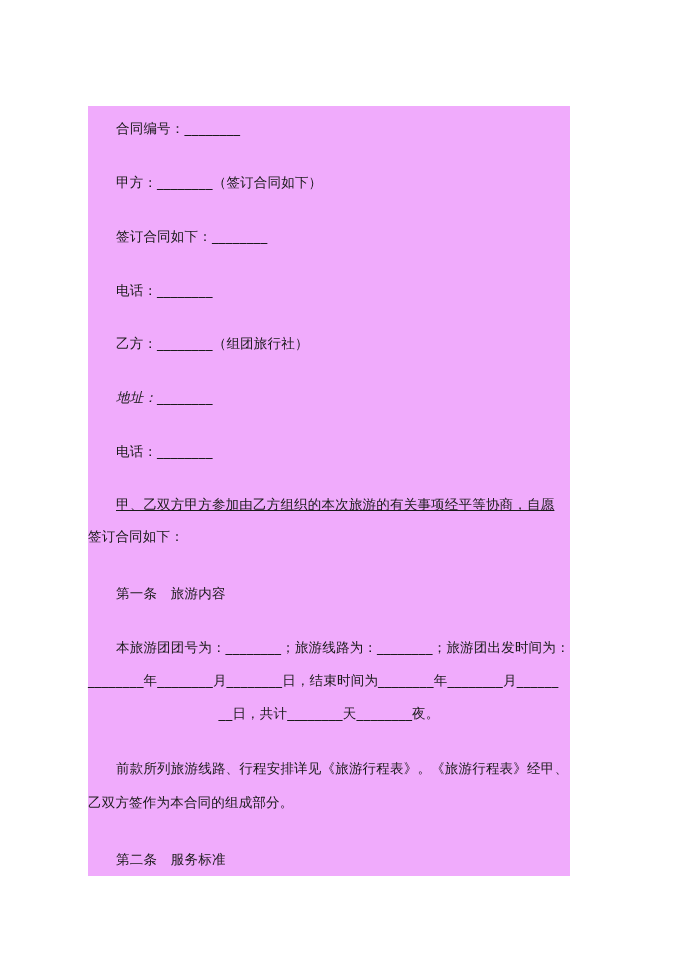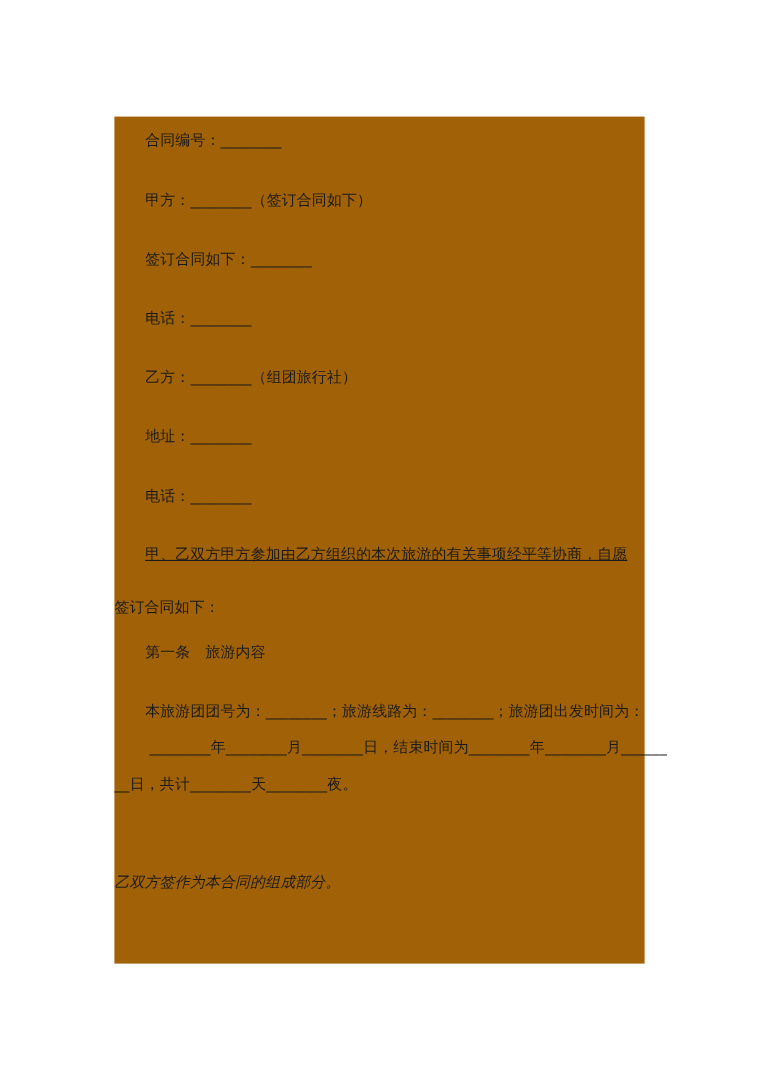--- a/index.html
+++ b/index.html
@@ -10,25 +10,25 @@
     body {
       width: 690px;
       height: 976px;
       position: relative;
       overflow: hidden;
       font-family: "DejaVu Sans", "Liberation Sans", sans-serif;
       color: #1a1a1a;
     }
     .page {
       position: absolute;
-      left: 104px;
+      left: 88px;
       top: 106px;
       width: 482px;
       height: 770px;
-      background: #a16207;
+      background: #f0abfc;
     }
     .line {
       position: absolute;
       left: 0;
       width: 482px;
       font-size: 13.5px;
       line-height: 20px;
       white-space: nowrap;
       letter-spacing: 0.2px;
     }
@@ -37,28 +37,30 @@
 </head>
 <body>
 
 <div class="page">
 
   <div class="line indent" style="top:12px;">合同编号：________</div>
   <div class="line indent" style="top:66px;">甲方：________（签订合同如下）</div>
   <div class="line indent" style="top:120px;">签订合同如下：________</div>
   <div class="line indent" style="top:174px;">电话：________</div>
   <div class="line indent" style="top:227px;">乙方：________（组团旅行社）</div>
-  <div class="line indent" style="top:281px;">地址：________</div>
+  <div class="line indent" style="top:281px;font-style:italic;">地址：________</div>
   <div class="line indent" style="top:335px;">电话：________</div>
 
   <div class="line indent" style="top:388px;text-decoration:underline;">甲、乙双方甲方参加由乙方组织的本次旅游的有关事项经平等协商，自愿</div>
-  <div class="line" style="top:420px;margin-top:16px;">签订合同如下：</div>
+  <div class="line" style="top:420px;">签订合同如下：</div>
 
   <div class="line indent" style="top:531px;">本旅游团团号为：________；旅游线路为：________；旅游团出发时间为：</div>
 
   <div class="line indent" style="top:477px;">第一条　旅游内容</div>
-  <div class="line" style="top:564px;margin-left:32px;">________年________月________日，结束时间为________年________月______</div>
-  <div class="line" style="top:597px;">__日，共计________天________夜。</div>
+  <div class="line" style="top:564px;">________年________月________日，结束时间为________年________月______</div>
+  <div class="line" style="top:597px;text-align:center;">__日，共计________天________夜。</div>
 
-  <div class="line" style="top:686px;font-style:italic;">乙双方签作为本合同的组成部分。</div>
+  <div class="line indent" style="top:652px;">前款所列旅游线路、行程安排详见《旅游行程表》。《旅游行程表》经甲、</div>
+  <div class="line" style="top:686px;">乙双方签作为本合同的组成部分。</div>
 
+  <div class="line indent" style="top:743px;">第二条　服务标准</div>
 
 </div>
 
 </body></html>

